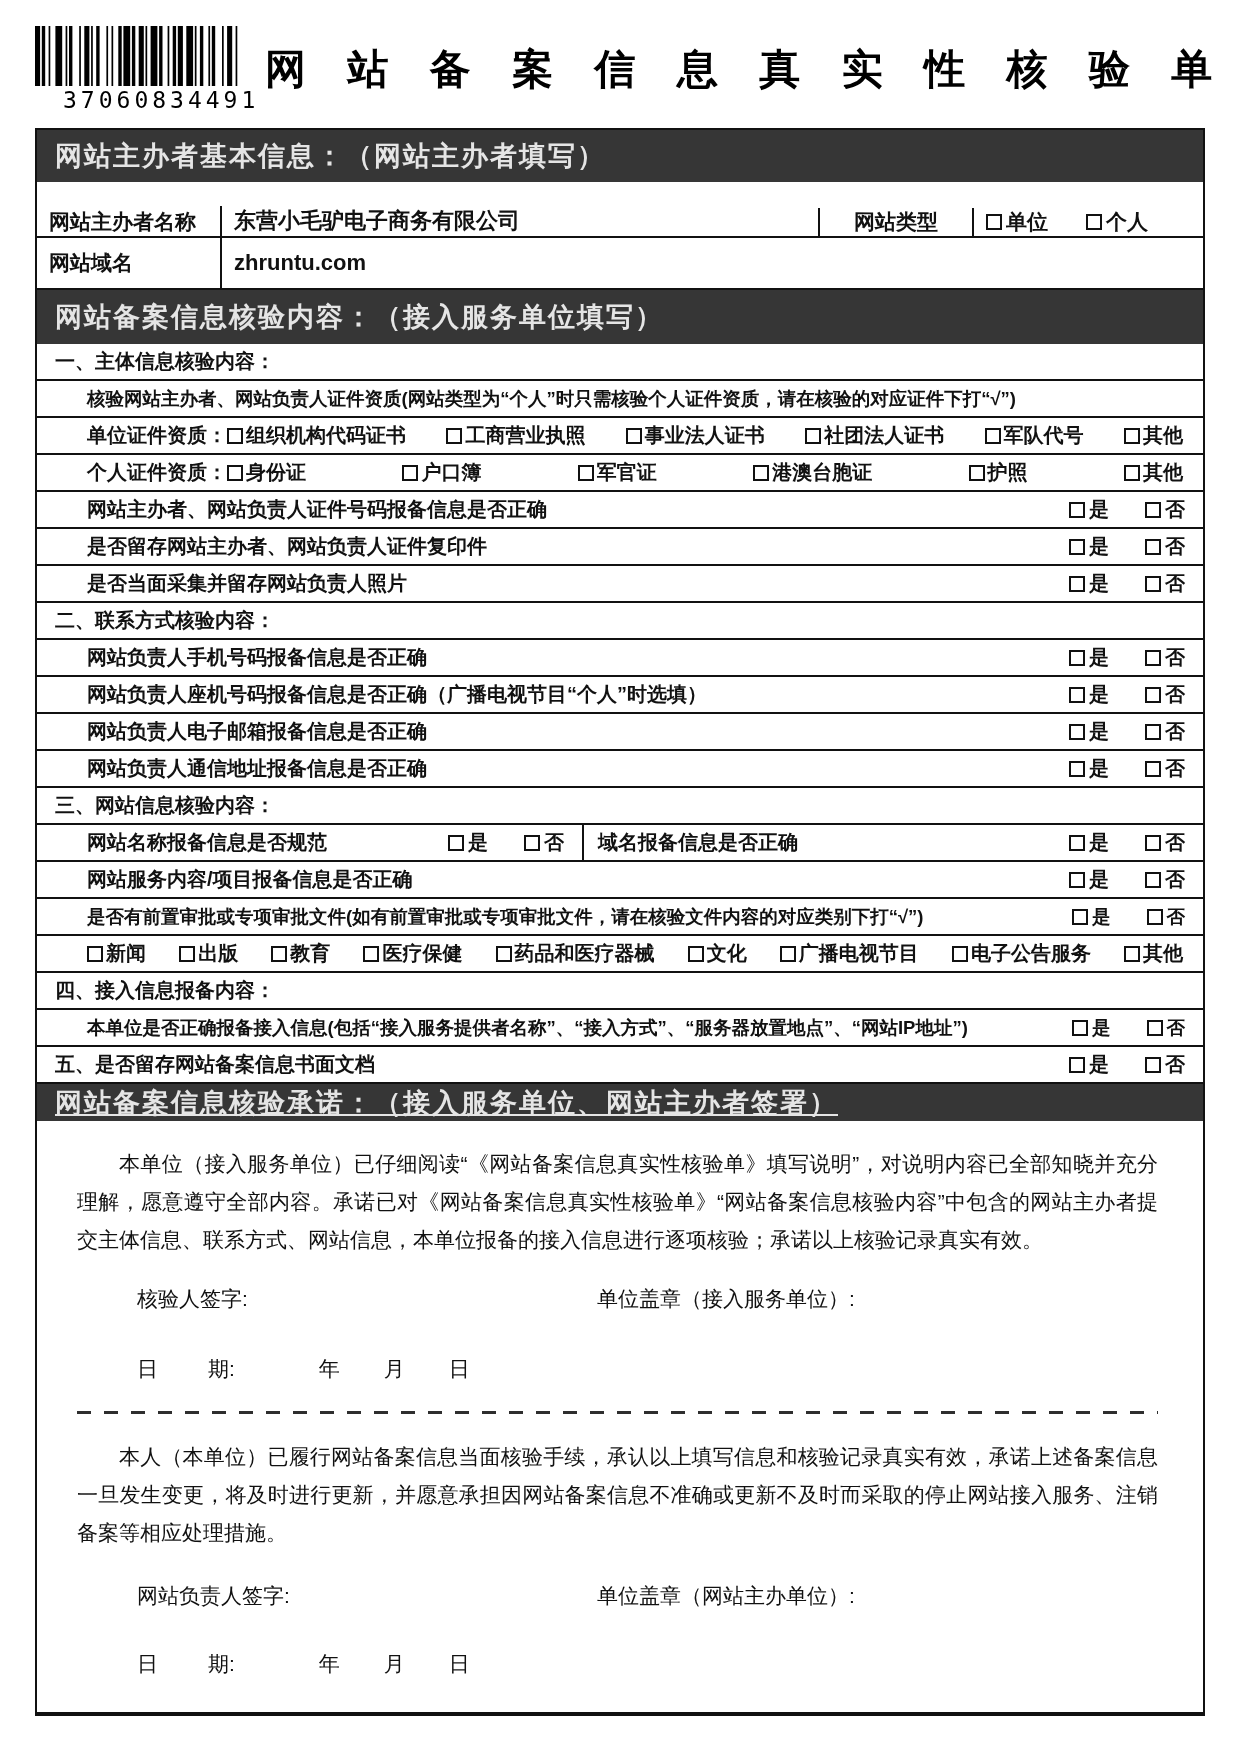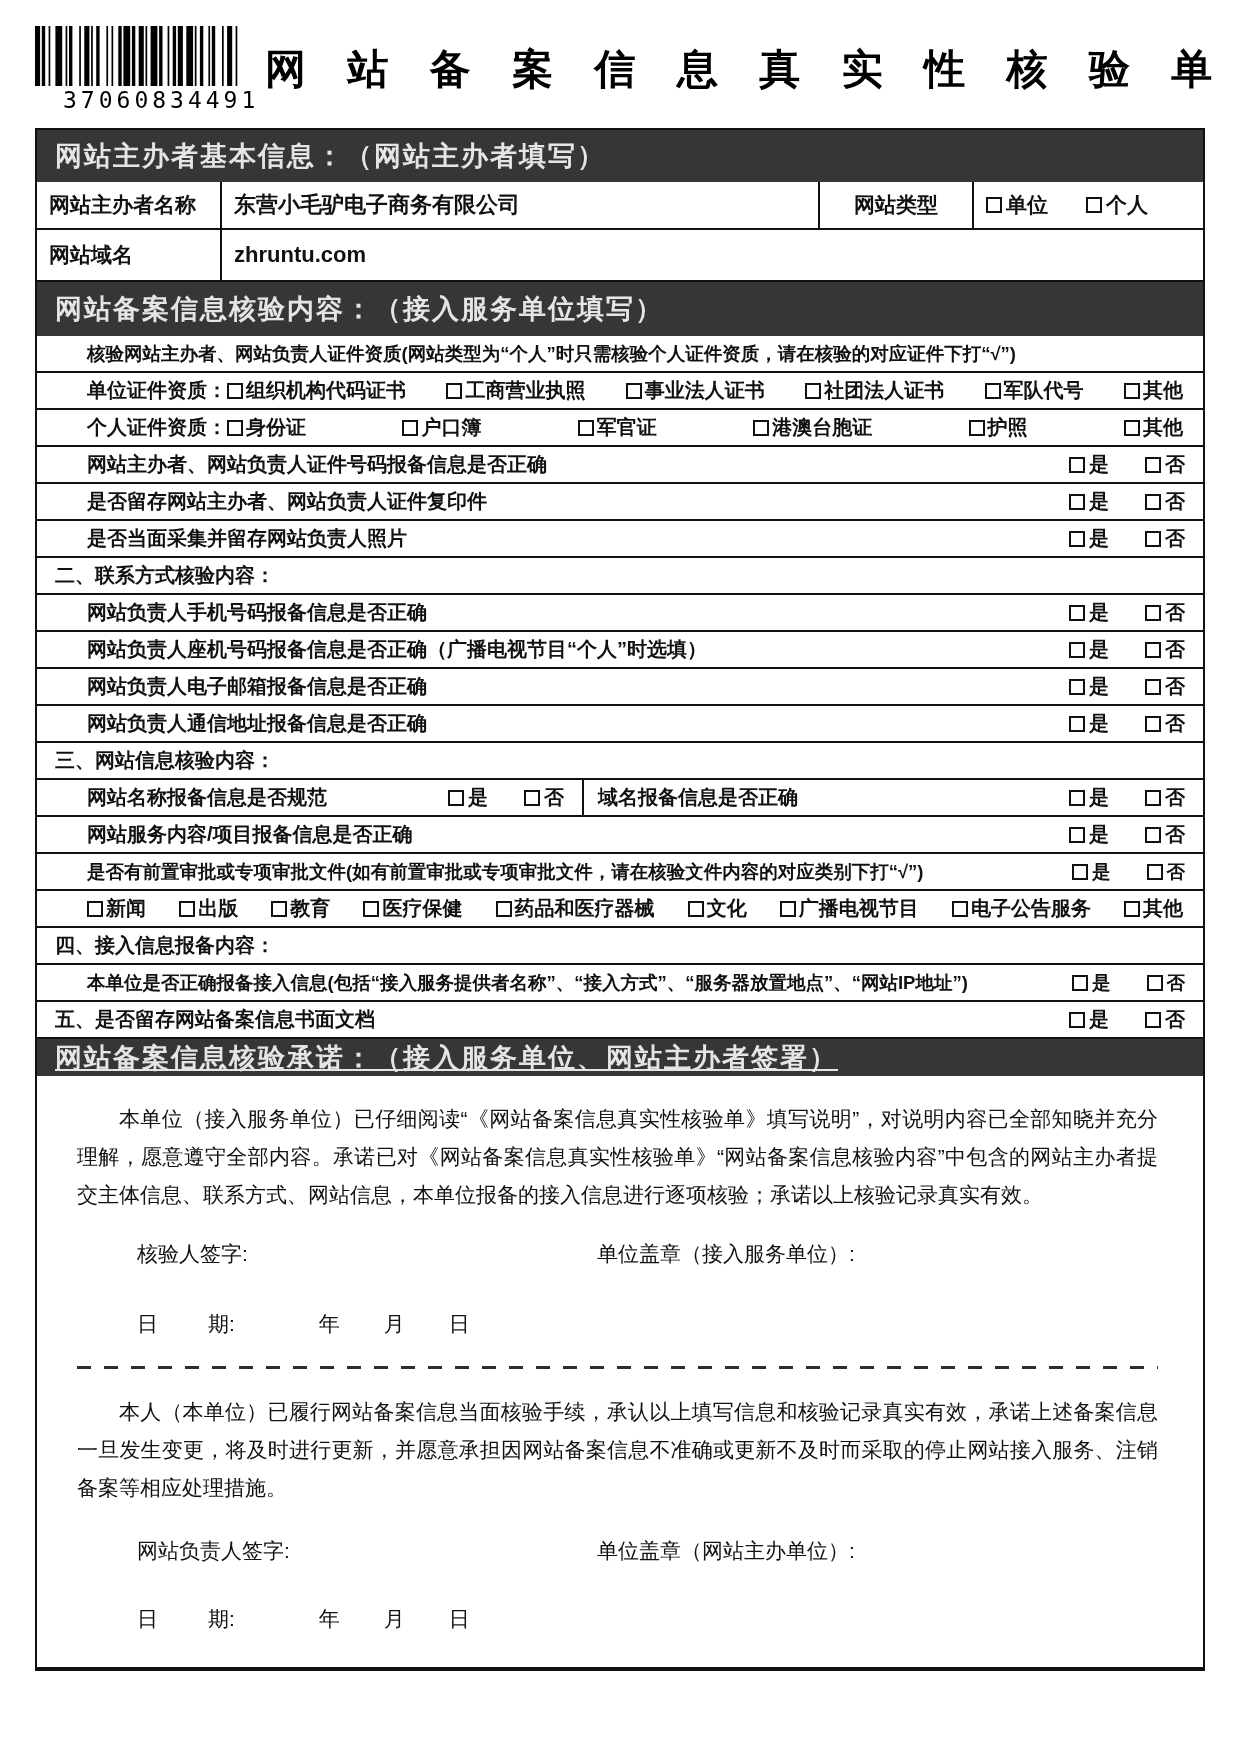--- a/index.html
+++ b/index.html
@@ -29,21 +29,21 @@
   .bar {
     background:#363636; color:#e5e5e5; font-weight:bold; letter-spacing:2px;
     display:flex; align-items:center; padding:0 18px; box-sizing:border-box;
   }
   .bar1 { height:52px; font-size:27px; }
   .bar2 { height:54px; font-size:27px; }
   .bar3 { height:37px; font-size:27px;text-decoration:underline; }
 
   
   .info-row { display:flex; border-bottom:2px solid #111; box-sizing:border-box; font-weight:bold; }
-  .info-row.r1 { height:48px; }
+  .info-row.r1 { height:56px;align-items:flex-end; }
   .info-row.r2 { height:52px; }
   .cell { display:flex; align-items:center; padding:0 12px; box-sizing:border-box; font-size:21px; }
   .cell + .cell { border-left:2px solid #111; }
   .c-label  { flex:0 0 183px; }
   .c-value  { flex:1 1 auto; font-size:22px; }
   .c-type   { flex:0 0 154px; justify-content:center; }
   .c-checks { flex:0 0 231px; gap:38px; }
   .domain-val { font-size:22px; }
 
   
@@ -151,20 +151,23 @@
         </div>
       </div>
 
       <div class="info-row r2">
         <div class="cell c-label">网站域名</div>
         <div class="cell c-value domain-val">zhruntu.com</div>
       </div>
 
       <div class="bar bar2">网站备案信息核验内容：（接入服务单位填写）</div>
       <div id="checklist">
+          <div class="row">
+            <span class="row-text sec-text">一、主体信息核验内容：</span>
+          </div>
           <div class="row tight">
             <span class="row-text indent">核验网站主办者、网站负责人证件资质(网站类型为“个人”时只需核验个人证件资质，请在核验的对应证件下打“√”)</span>
           </div>
           <div class="row">
             <span class="opt-label">单位证件资质：</span>
             <span class="opts">
               <span class="opt">
                 <span class="cb"></span>
                 <span>组织机构代码证书</span>
               </span>

